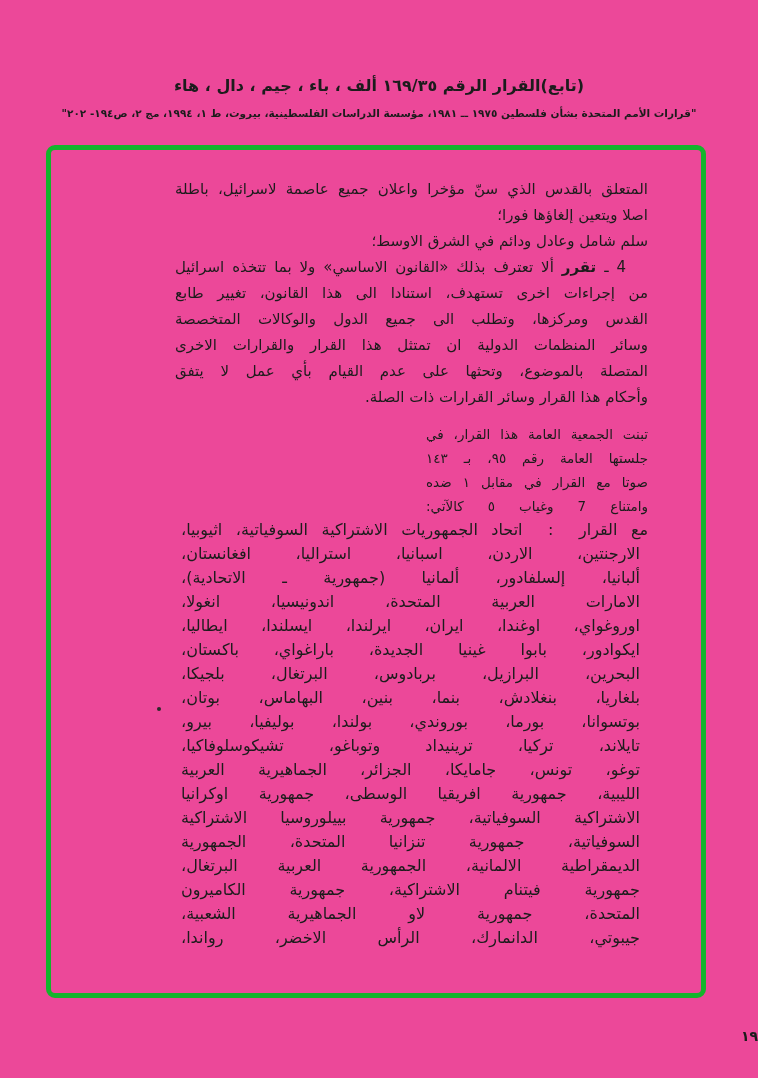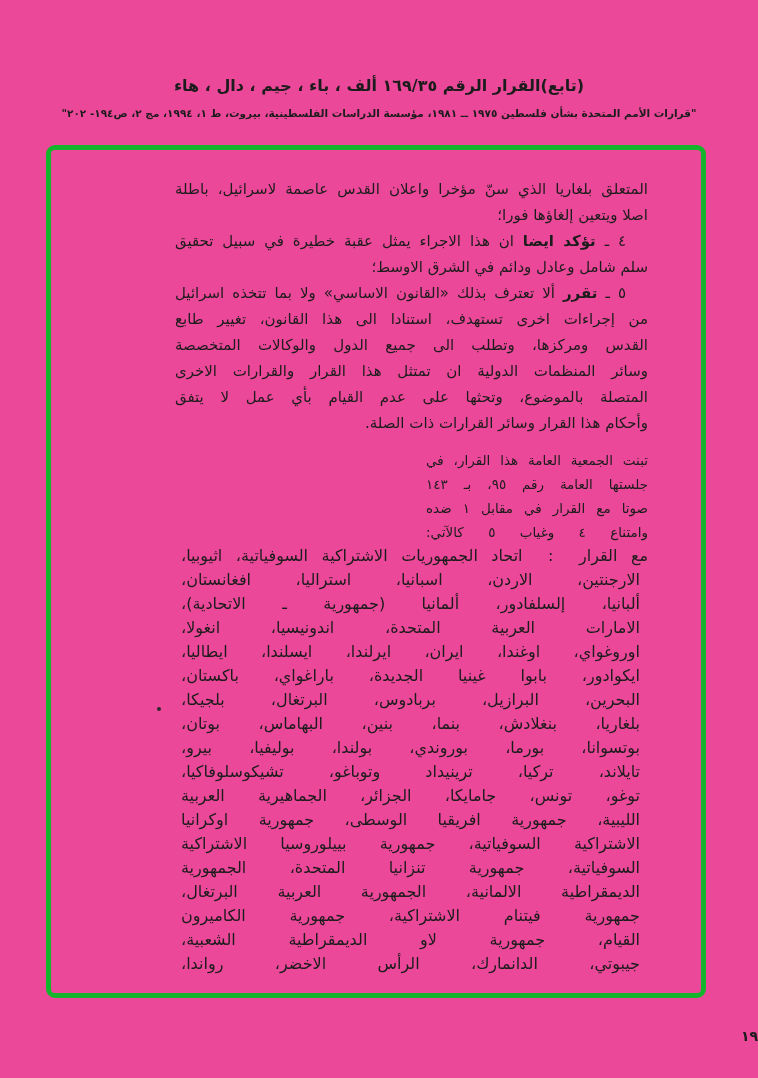--- a/index.html
+++ b/index.html
@@ -76,46 +76,41 @@
 
 <div class="page">
 
   <div class="doc-title">(تابع)القرار الرقم ١٦٩/٣٥ ألف ، باء ، جيم ، دال ، هاء</div>
   <div class="doc-citation">"قرارات الأمم المتحدة بشأن فلسطين ١٩٧٥ ــ ١٩٨١، مؤسسة الدراسات الفلسطينية، بيروت، ط ١، ١٩٩٤، مج ٢، ص١٩٤- ٢٠٢"</div>
 
   <div class="green-box"></div>
 
   <div class="content">
 
-    <div class="jline">المتعلق بلغاريا الذي سنّ مؤخرا واعلان القدس عاصمة لاسرائيل، باطلة</div>
+    <div class="jline">المتعلق بالقدس الذي سنّ مؤخرا واعلان جميع عاصمة لاسرائيل، باطلة</div>
     <div class="jlast">اصلا ويتعين إلغاؤها فورا؛</div>
 
-    <div class="jline indent">
-      <span>٤ ـ</span>
-      <span class="kw">تؤكد ايضا</span>
-      <span>ان هذا الاجراء يمثل عقبة خطيرة في سبيل تحقيق</span>
-    </div>
     <div class="jlast">سلم شامل وعادل ودائم في الشرق الاوسط؛</div>
 
     <div class="jline indent">
-      <span>٥ ـ</span>
+      <span>4 ـ</span>
       <span class="kw">تقرر</span>
       <span>ألا تعترف بذلك «القانون الاساسي» ولا بما تتخذه اسرائيل</span>
     </div>
     <div class="jline">من إجراءات اخرى تستهدف، استنادا الى هذا القانون، تغيير طابع</div>
     <div class="jline">القدس ومركزها، وتطلب الى جميع الدول والوكالات المتخصصة</div>
     <div class="jline">وسائر المنظمات الدولية ان تمتثل هذا القرار والقرارات الاخرى</div>
     <div class="jline">المتصلة بالموضوع، وتحثها على عدم القيام بأي عمل لا يتفق</div>
     <div class="jlast">وأحكام هذا القرار وسائر القرارات ذات الصلة.</div>
 
     <div class="adoption">
       <div class="jline">تبنت الجمعية العامة هذا القرار، في</div>
       <div class="jline">جلستها العامة رقم ٩٥، بـ ١٤٣</div>
       <div class="jline">صوتا مع القرار في مقابل ١ ضده</div>
-      <div class="jline">وامتناع ٤ وغياب ٥ كالآتي:</div>
+      <div class="jline">وامتناع 7 وغياب ٥ كالآتي:</div>
     </div>
 
     <div class="vote-list">
       <div class="vote-first">
         <span>مع القرار</span>
         <span class="vote-colon">:</span>
         <span>اتحاد الجمهوريات الاشتراكية السوفياتية، اثيوبيا،</span>
       </div>
       <div class="vote-cont">الارجنتين، الاردن، اسبانيا، استراليا، افغانستان،</div>
       <div class="vote-cont">ألبانيا، إلسلفادور، ألمانيا (جمهورية ـ الاتحادية)،</div>
@@ -125,21 +120,21 @@
       <div class="vote-cont">البحرين، البرازيل، بربادوس، البرتغال، بلجيكا،</div>
       <div class="vote-cont">بلغاريا، بنغلادش، بنما، بنين، البهاماس، بوتان،</div>
       <div class="vote-cont">بوتسوانا، بورما، بوروندي، بولندا، بوليفيا، بيرو،</div>
       <div class="vote-cont">تايلاند، تركيا، ترينيداد وتوباغو، تشيكوسلوفاكيا،</div>
       <div class="vote-cont">توغو، تونس، جامايكا، الجزائر، الجماهيرية العربية</div>
       <div class="vote-cont">الليبية، جمهورية افريقيا الوسطى، جمهورية اوكرانيا</div>
       <div class="vote-cont">الاشتراكية السوفياتية، جمهورية بييلوروسيا الاشتراكية</div>
       <div class="vote-cont">السوفياتية، جمهورية تنزانيا المتحدة، الجمهورية</div>
       <div class="vote-cont">الديمقراطية الالمانية، الجمهورية العربية البرتغال،</div>
       <div class="vote-cont">جمهورية فيتنام الاشتراكية، جمهورية الكاميرون</div>
-      <div class="vote-cont">القيام، جمهورية لاو الديمقراطية الشعبية،</div>
+      <div class="vote-cont">المتحدة، جمهورية لاو الجماهيرية الشعبية،</div>
       <div class="vote-cont">جيبوتي، الدانمارك، الرأس الاخضر، رواندا،</div>
     </div>
 
   </div>
 
   <div class="stray-dot"></div>
 
   <div class="page-number">١٩</div>
 
 </div>

